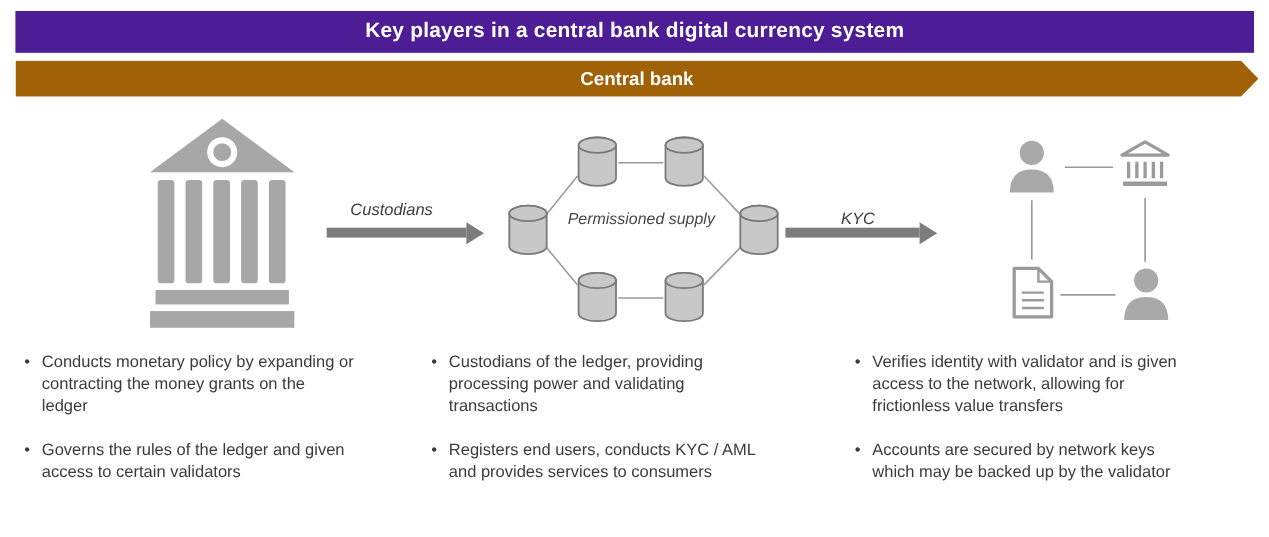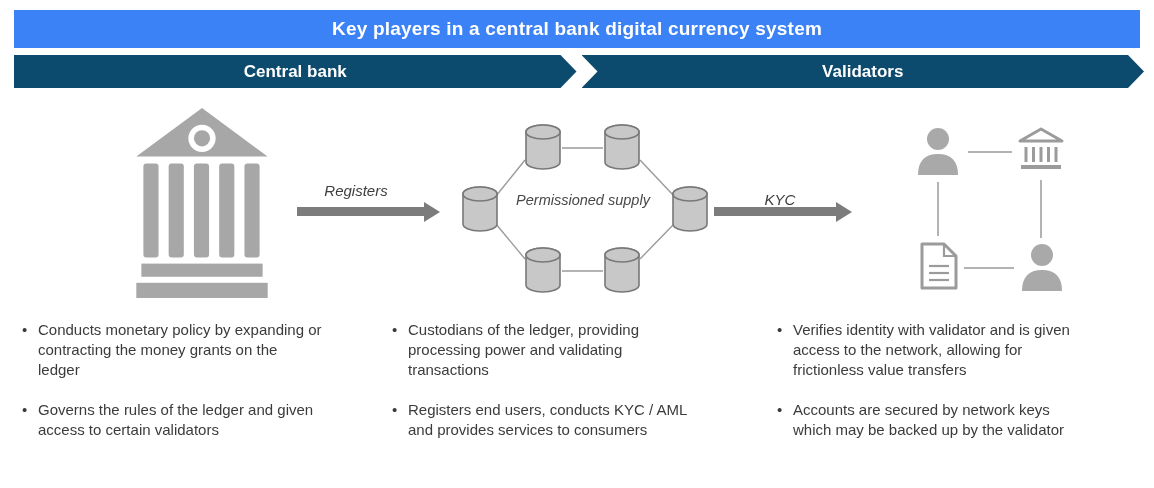--- a/index.html
+++ b/index.html
@@ -2,29 +2,29 @@
 <html><head>
 <meta charset="utf-8">
 <style>
   * { margin:0; padding:0; box-sizing:border-box; }
   body { background:#ffffff; font-family:"Liberation Sans", sans-serif; }
   .canvas {
     position:relative; width:1154px; height:488px; background:#ffffff; overflow:hidden;
   }
   .title-bar {
     position:absolute; left:14px; top:10px; width:1126px; height:38px;
-    background:#3b82f6; color:#ffffff; display:flex; align-items:center; justify-content:center;
+    background:#4c1d95; color:#ffffff; display:flex; align-items:center; justify-content:center;
     font-size:19px; font-weight:bold; letter-spacing:0.2px;
   }
   .chevron-band {
     position:absolute; left:14px; top:55px; width:1130px; height:33px;
     display:flex; gap:5px;
   }
   .chev {
-    flex:1; background:#0c4a6e; color:#ffffff;
+    flex:1; background:#a16207; color:#ffffff;
     display:flex; align-items:center; justify-content:center;
     font-size:17px; font-weight:bold;
   }
   .chev-first { clip-path: polygon(0 0, calc(100% - 16px) 0, 100% 50%, calc(100% - 16px) 100%, 0 100%); }
   .chev-mid   { clip-path: polygon(0 0, calc(100% - 16px) 0, 100% 50%, calc(100% - 16px) 100%, 0 100%, 16px 50%); }
 
   .abs { position:absolute; }
 
   .h-arrow { position:absolute; height:9px; background:#7c7c7c; }
   .h-arrow::after {
@@ -52,41 +52,38 @@
 <div class="canvas">
 
   <div class="title-bar">
     <span>Key players in a central bank digital currency system</span>
   </div>
 
   <div class="chevron-band">
     <div class="chev chev-first">
       <span>Central bank</span>
     </div>
-    <div class="chev chev-mid">
-      <span>Validators</span>
-    </div>
   </div>
 
   <svg class="abs" style="left:136px; top:108px;" width="132" height="192" viewBox="0 0 130 190">
     <g fill="#a7a7a7">
       <path d="M65 0 L130 48 L0 48 Z"></path>
       <circle cx="65" cy="30" r="13.5" fill="#ffffff"></circle>
       <circle cx="65" cy="30" r="8" fill="#a7a7a7"></circle>
       <rect x="7" y="55" width="15" height="93" rx="3"></rect>
       <rect x="32" y="55" width="15" height="93" rx="3"></rect>
       <rect x="57" y="55" width="15" height="93" rx="3"></rect>
       <rect x="82" y="55" width="15" height="93" rx="3"></rect>
       <rect x="107" y="55" width="15" height="93" rx="3"></rect>
       <rect x="5" y="154" width="120" height="13"></rect>
       <rect x="0" y="173" width="130" height="15"></rect>
     </g>
   </svg>
 
-  <div class="arrow-label" style="left:290px; top:182px; width:132px;">Registers</div>
+  <div class="arrow-label" style="left:290px; top:182px; width:132px;">Custodians</div>
   <div class="h-arrow" style="left:297px; top:207px; width:127px;"></div>
 
   <svg class="abs" style="left:450px; top:118px;" width="272" height="180" viewBox="0 0 272 180">
     <defs>
       <g id="cyl">
         <path d="M1 8 A17 7 0 0 1 35 8 L35 38 A17 7 0 0 1 1 38 Z" fill="#c8c8c8" stroke="#787878" stroke-width="1.6"></path>
         <ellipse cx="18" cy="8" rx="17" ry="7" fill="#c8c8c8" stroke="#787878" stroke-width="1.6"></ellipse>
       </g>
     </defs>
     <g stroke="#9a9a9a" stroke-width="1.4">

